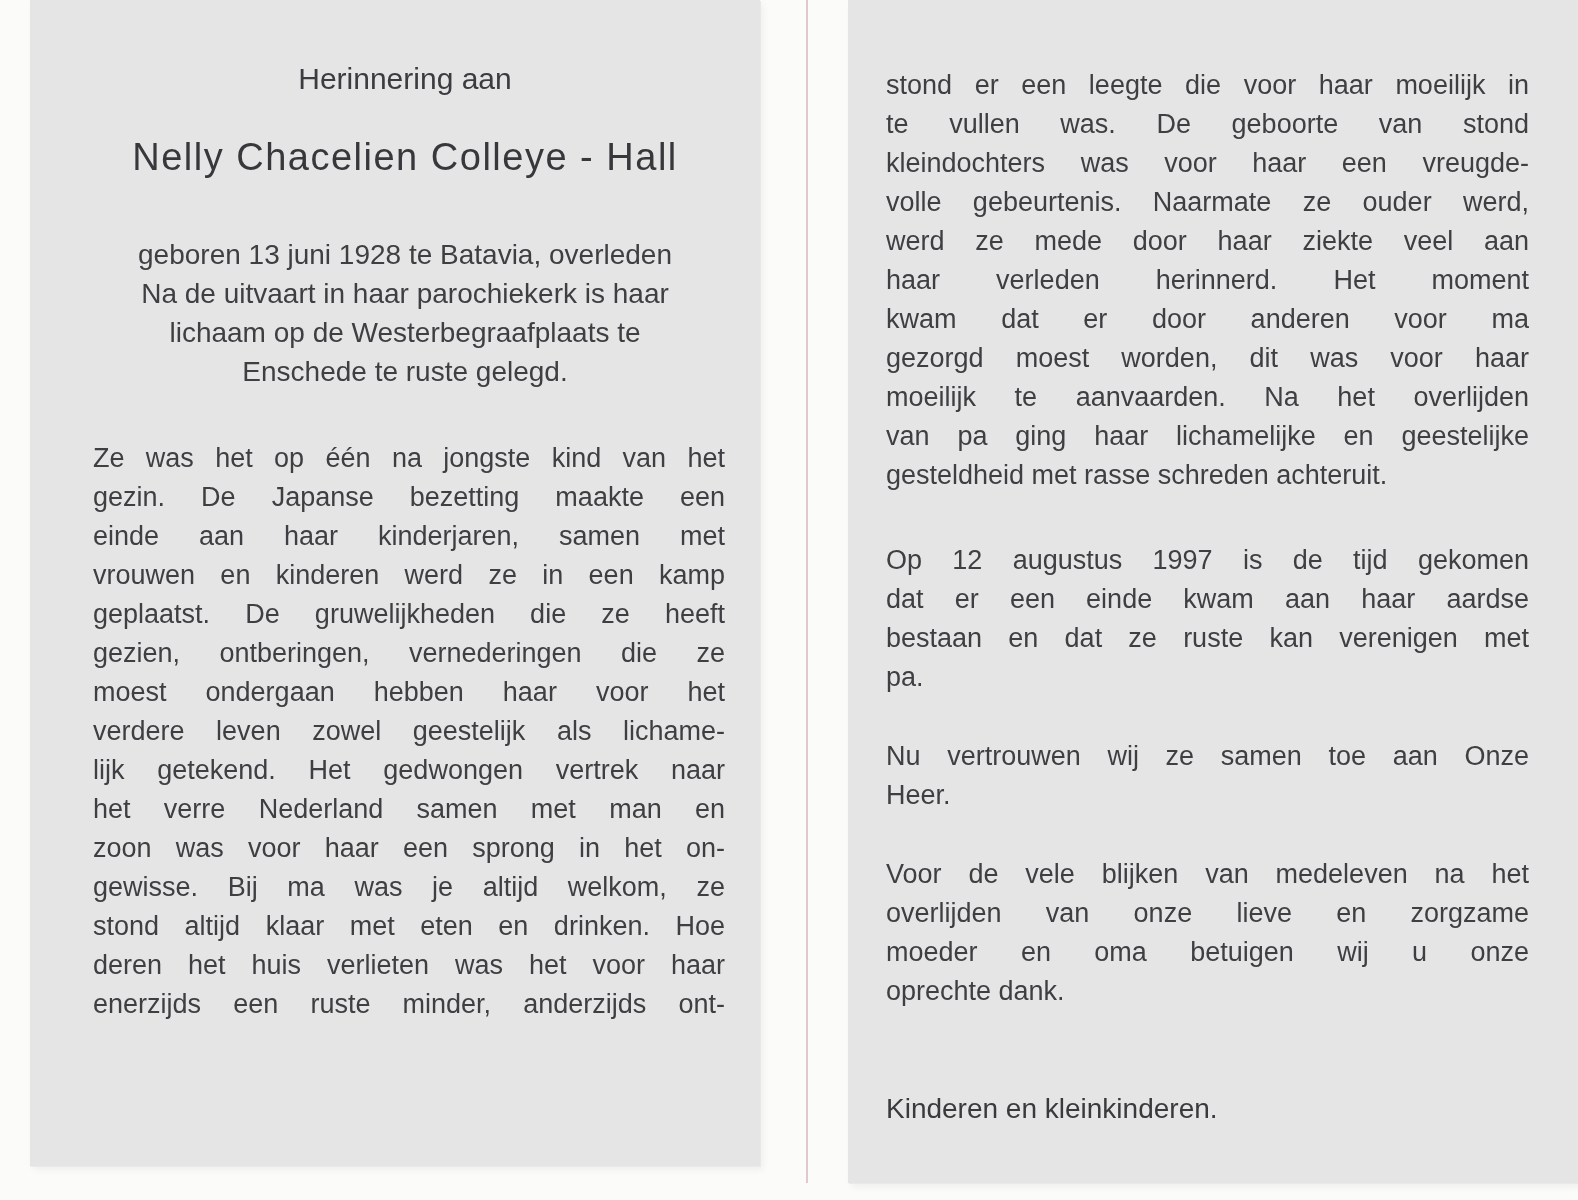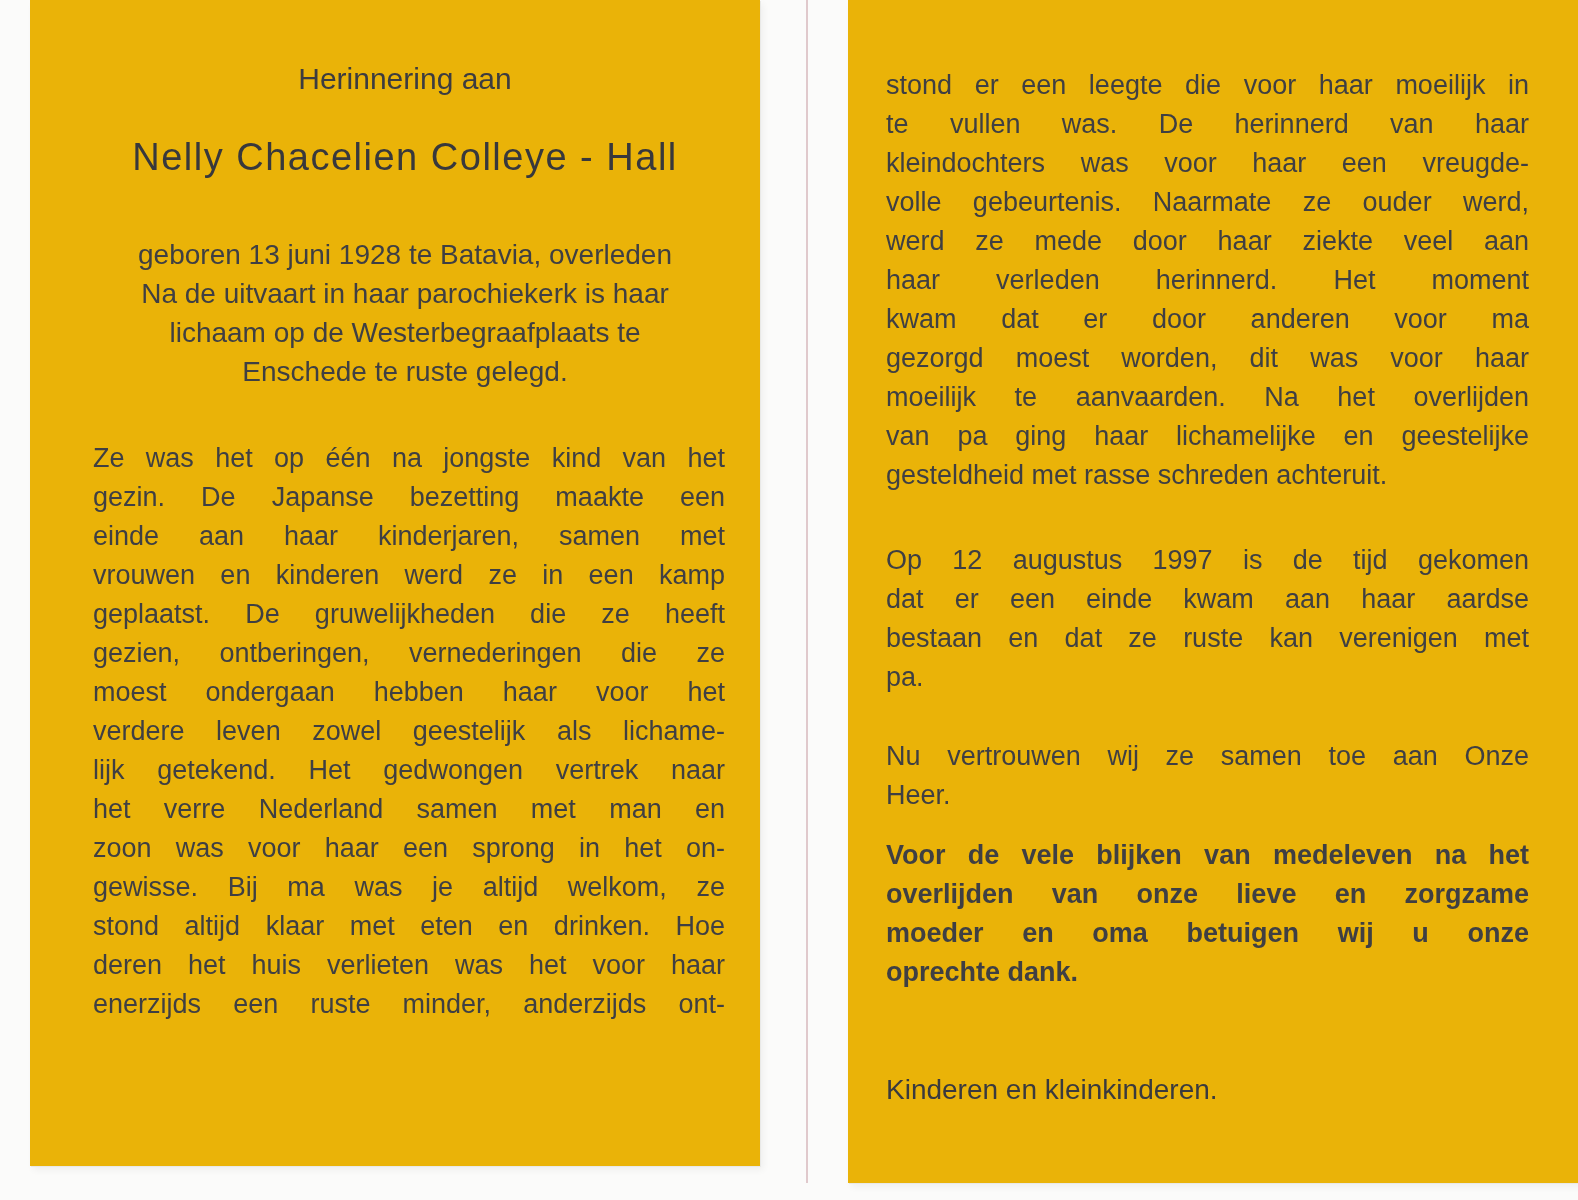--- a/index.html
+++ b/index.html
@@ -8,21 +8,21 @@
     height: 1200px;
     position: relative;
     overflow: hidden;
     background: #fbfbfa;
     font-family: "Liberation Sans", sans-serif;
     color: #3f3f43;
   }
 
   .page {
     position: absolute;
-    background: #eab308;
+    background: #e5e5e5;
     box-sizing: border-box;
     box-shadow: 1px 1px 0 #e9e9e7, 3px 4px 7px rgba(0,0,0,0.05);
   }
   .page-left {
     left: 30px; top: 0;
     width: 730px; height: 1166px;
     padding: 62px 35px 0 55px;
   }
   .page-right {
     left: 848px; top: 0;
@@ -54,21 +54,21 @@
     font-size: 27px;
     line-height: 39px;
     margin-left: 8px;
   }
   .para {
     font-size: 27px;
     line-height: 39px;
   }
   .para-2 { margin-top: 46px; }
   .para-3 { margin-top: 40px; }
-  .para-4 { margin-top: 21px; font-weight: bold; }
+  .para-4 { margin-top: 40px; }
 
   
   .line {
     text-align: justify;
     text-align-last: justify;
   }
   .para .line.last { text-align-last: left; }
   .justify-all .line.last { text-align-last: justify; }
   .centered .line { text-align: center; text-align-last: center; }
 
@@ -148,21 +148,21 @@
         <div class="line">gewisse. Bij ma was je altijd welkom, ze</div>
         <div class="line">stond altijd klaar met eten en drinken. Hoe</div>
         <div class="line">deren het huis verlieten was het voor haar</div>
         <div class="line last">enerzijds een ruste minder, anderzijds ont-</div>
       </div>
   </div>
 
   <div class="page page-right">
     <div class="para para-1">
         <div class="line">stond er een leegte die voor haar moeilijk in</div>
-        <div class="line">te vullen was. De herinnerd van haar</div>
+        <div class="line">te vullen was. De geboorte van stond</div>
         <div class="line">kleindochters was voor haar een vreugde-</div>
         <div class="line">volle gebeurtenis. Naarmate ze ouder werd,</div>
         <div class="line">werd ze mede door haar ziekte veel aan</div>
         <div class="line">haar verleden herinnerd. Het moment</div>
         <div class="line">kwam dat er door anderen voor ma</div>
         <div class="line">gezorgd moest worden, dit was voor haar</div>
         <div class="line">moeilijk te aanvaarden. Na het overlijden</div>
         <div class="line">van pa ging haar lichamelijke en geestelijke</div>
         <div class="line last">gesteldheid met rasse schreden achteruit.</div>
       </div>

